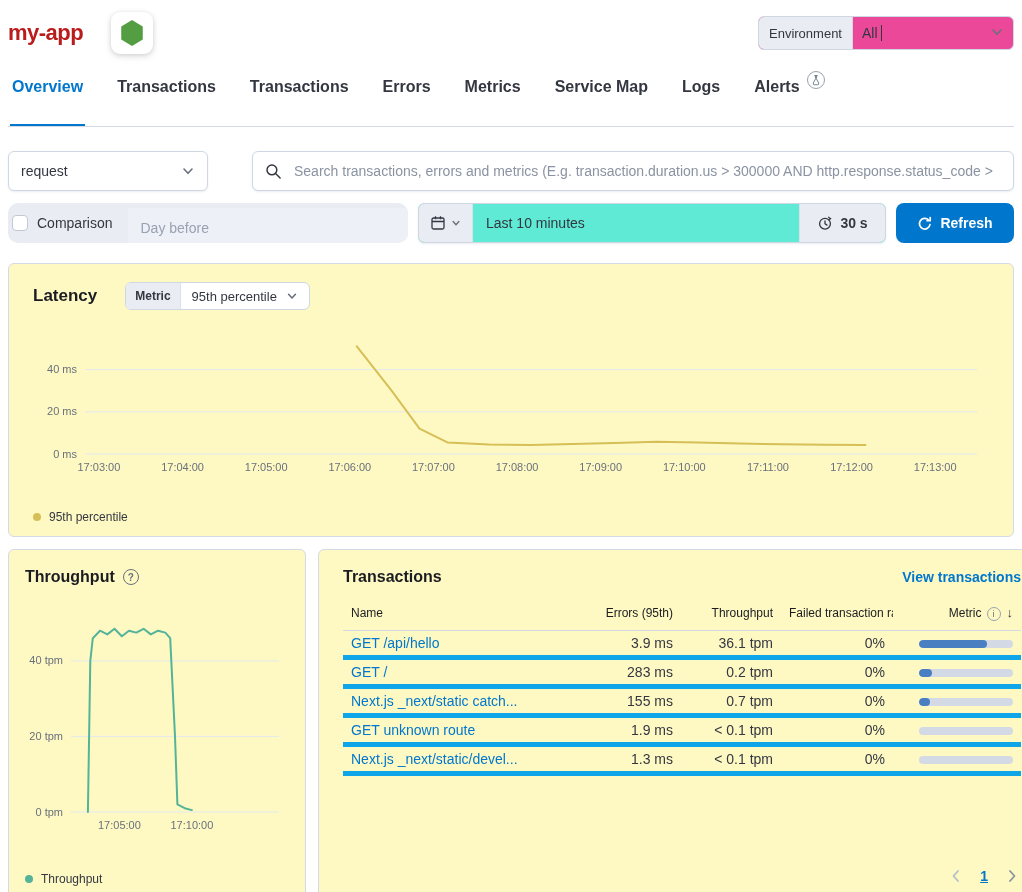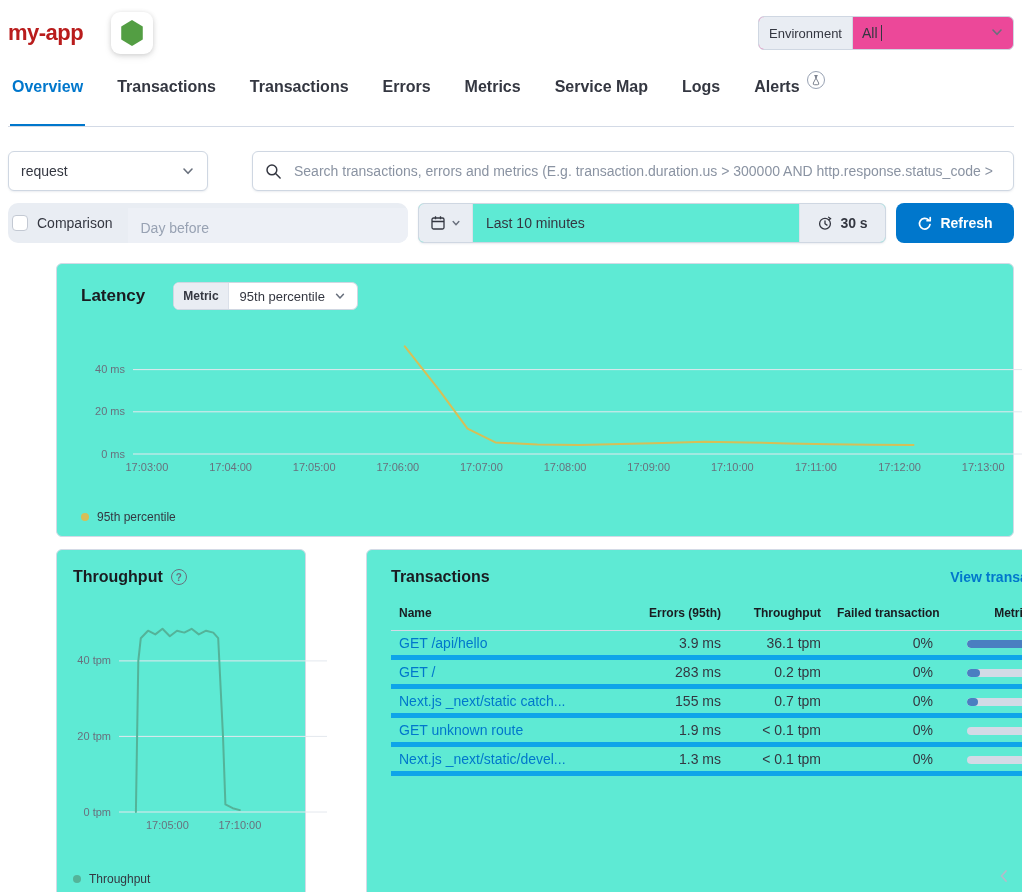--- a/index.html
+++ b/index.html
@@ -39,21 +39,21 @@
   .checkbox{width:16px;height:16px;background:#fff;border:1px solid #c3c9d3;border-radius:4px;flex:none;cursor:pointer;}
   .comparison-label{font-size:14px;margin-left:9px;color:#343741;}
   .daybefore{flex:1;margin-left:16px;height:100%;display:flex;align-items:center;padding:0 12px;color:#98a2b3;font-size:14px;background:#edf0f6;justify-content:space-between;margin-top:9px;}
   .datepicker{flex:1;display:flex;border:1px solid #cfd7e2;border-radius:6px;overflow:hidden;background:#5eead4;box-shadow:0 1px 2px rgba(152,162,179,.2);}
   .dp-cal{width:54px;background:#e9edf3;display:flex;align-items:center;justify-content:center;gap:5px;border-right:1px solid #dbe1ea;cursor:pointer;}
   .dp-range{flex:1;display:flex;align-items:center;padding:0 13px;font-size:14px;cursor:pointer;}
   .dp-interval{width:86px;background:#e9edf3;border-left:1px solid #dbe1ea;display:flex;align-items:center;justify-content:center;gap:7px;font-size:14px;font-weight:600;cursor:pointer;}
   .refresh-btn{width:118px;height:40px;background:#0077cc;color:#fff;border:none;border-radius:8px;font-size:14px;font-weight:600;display:flex;align-items:center;justify-content:center;gap:8px;cursor:pointer;font-family:inherit;}
 
   
-  .panel{border:1px solid #d3dae6;border-radius:6px;background:#5eead4;margin-left:48px;}
+  .panel{border:1px solid #d3dae6;border-radius:6px;background:#fef9c3;}
   .latency-panel{margin-top:20px;padding:18px 24px 12px;}
   .panel-head{display:flex;align-items:center;}
   .panel-title{font-size:17px;font-weight:700;color:#1a1c21;}
   .metric-select{display:flex;height:28px;border:1px solid #cfd7e2;border-radius:6px;overflow:hidden;font-size:13px;margin-left:28px;cursor:pointer;background:#fff;}
   .metric-label{background:#e9edf3;padding:0 9px;display:flex;align-items:center;font-size:12px;font-weight:600;border-right:1px solid #dbe1ea;}
   .metric-value{padding:0 11px;display:flex;align-items:center;gap:9px;}
   .chart-wrap{margin-top:22px;}
   .legend{display:flex;align-items:center;gap:8px;margin-top:22px;font-size:12px;color:#343741;}
   .legend-dot{width:8px;height:8px;border-radius:50%;flex:none;}
 
@@ -61,21 +61,21 @@
   .bottom{display:grid;grid-template-columns:298px 1fr;gap:12px;margin-top:12px;}
   .throughput-panel{padding:18px 16px 14px;display:flex;flex-direction:column;}
   .transactions-panel{padding:18px 24px 12px;display:flex;flex-direction:column;}
   .help-icon{width:16px;height:16px;border:1px solid #69707d;border-radius:50%;font-size:10px;color:#69707d;display:inline-flex;align-items:center;justify-content:center;margin-left:8px;font-weight:700;}
   .tp-head{display:flex;align-items:center;}
   .tx-head{display:flex;align-items:center;justify-content:space-between;}
   .view-link{font-size:14px;font-weight:600;color:#0077cc;text-decoration:none;cursor:pointer;}
 
   
   table{width:100%;border-collapse:collapse;margin-top:10px;table-layout:fixed;}
-  th{font-size:12px;font-weight:700;color:#1a1c21;padding:9px 8px;border-bottom:1px solid #d3dae6;text-align:right;white-space:nowrap;overflow:hidden;cursor:pointer;}
+  th{font-size:12px;font-weight:400;color:#1a1c21;padding:9px 8px;border-bottom:1px solid #d3dae6;text-align:right;white-space:nowrap;overflow:hidden;cursor:pointer;}
   th.col-name{text-align:left;}
   td{font-size:14px;padding:4px 8px;border-bottom:5px solid #0ea5e9;text-align:right;white-space:nowrap;overflow:hidden;color:#343741;}
   td.cell-name{text-align:left;}
   td.cell-name a{color:#0077cc;text-decoration:none;font-weight:500;cursor:pointer;}
   .impact-track{display:inline-block;width:94px;height:8px;border-radius:4px;background:#d3dae6;overflow:hidden;vertical-align:middle;}
   .impact-fill{height:100%;border-radius:4px;display:block;}
   .info-icon{width:14px;height:14px;border:1px solid #98a2b3;border-radius:50%;font-size:9px;color:#69707d;display:inline-flex;align-items:center;justify-content:center;margin:0 4px 0 5px;vertical-align:middle;font-style:normal;}
   .sort-arrow{font-size:13px;color:#343741;margin-left:2px;}
   .pagination{display:flex;align-items:center;justify-content:flex-end;gap:20px;margin-top:auto;padding:12px 4px 4px;}
   .page-num{color:#0077cc;font-weight:700;text-decoration:underline;font-size:14px;cursor:pointer;}

